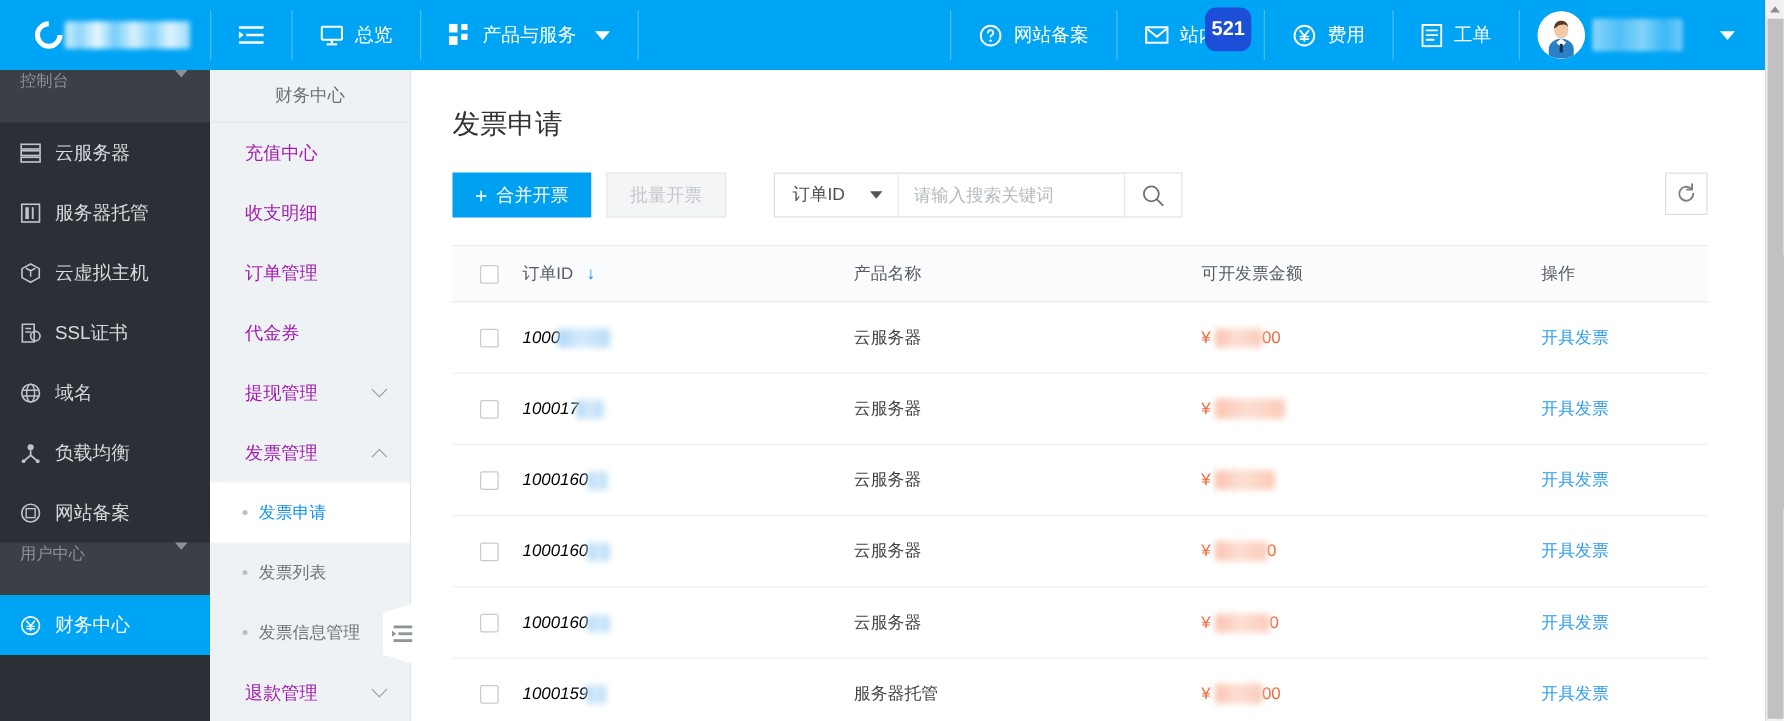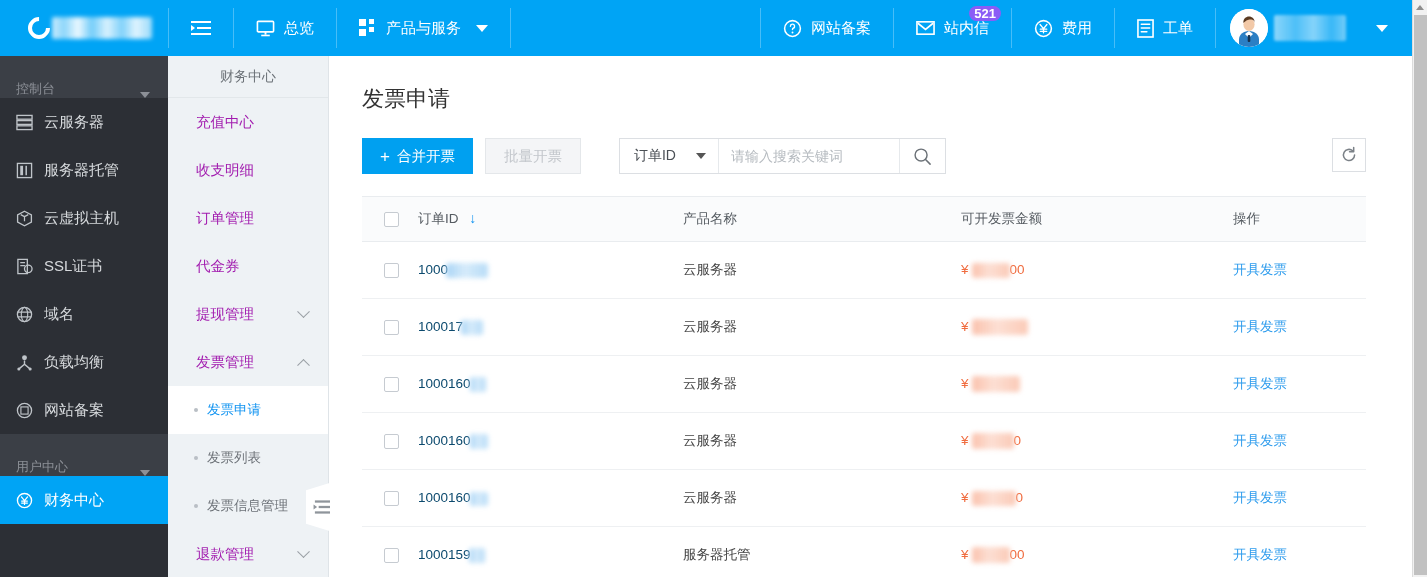--- a/index.html
+++ b/index.html
@@ -43,22 +43,22 @@
   .nav-item.toggle { padding: 0 22px; }
   .nav-item svg { display: block; }
   .caret {
     width: 0; height: 0; border-left: 6px solid transparent;
     border-right: 6px solid transparent; border-top: 7px solid #fff;
     margin-left: 6px;
   }
   .spacer { flex: 1; }
   .badge {
     position: absolute; top: 6px; right: 10px;
-    background: #8b5cf6; color: #fff; font-size: 13px; font-weight: bold;
-    border-radius: 9px; padding: 1px 5px; line-height: 13px; min-width: 22px;
+    background: #1d4ed8; color: #fff; font-size: 16px; font-weight: bold;
+    border-radius: 9px; padding: 11px 5px; line-height: 13px; min-width: 22px;
     text-align: center;
   }
   .avatar-cell { display: flex; align-items: center; gap: 6px; padding: 0 14px; cursor: pointer; }
   .avatar {
     width: 38px; height: 38px; border-radius: 50%; background: #fff;
     overflow: hidden; position: relative; flex: none;
   }
   .user-blur {
     width: 72px; height: 26px; border-radius: 2px;
     background: linear-gradient(90deg,
@@ -69,21 +69,21 @@
   }
   .user-caret-cell { padding: 0 24px 0 10px; display: flex; align-items: center; cursor: pointer; }
 
   
   .sidebar {
     position: absolute; top: 56px; left: 0; width: 168px; bottom: 0;
     background: #2c2f35; color: #c3c7cc;
   }
   .side-group {
     height: 42px; background: #3b3f46; color: #8c9097; font-size: 13px;
-    display: flex; align-items: flex-end; justify-content: space-between;
+    display: flex; align-items: flex-start; justify-content: space-between;
     padding: 0 18px 0 16px;
   }
   .side-caret {
     width: 0; height: 0; border-left: 5px solid transparent;
     border-right: 5px solid transparent; border-top: 6px solid #8c9097;
   }
   .side-item {
     height: 48px; display: flex; align-items: center; gap: 11px;
     padding: 0 16px; font-size: 15px; color: #d7dadd; cursor: pointer;
   }
@@ -182,21 +182,21 @@
   .col-chk   { width: 56px; padding-left: 22px !important; }
   .col-id    { width: 265px; }
   .col-name  { width: 278px; }
   .col-amt   { width: 272px; }
   .col-act   { width: auto; }
   .cbx {
     width: 15px; height: 15px; border: 1px solid #c6cbd1; background: #fff;
     border-radius: 2px; display: block; cursor: pointer;
   }
   .sort-arrow { margin-left: 7px; color: #1294f1; font-size: 14px; }
-  .id-link { color: #0c4a6e; cursor: pointer; }
+  .id-link { color: #000000; cursor: pointer; font-style: italic; }
   .act-link { color: #2e9ced; cursor: pointer; }
   .yen { color: #f06c3f; margin-right: 3px; }
   .amt { color: #f06c3f; }
 
   
   .redact {
     display: inline-block; vertical-align: middle; border-radius: 3px;
     filter: blur(2.6px);
   }
   .redact-blue {

